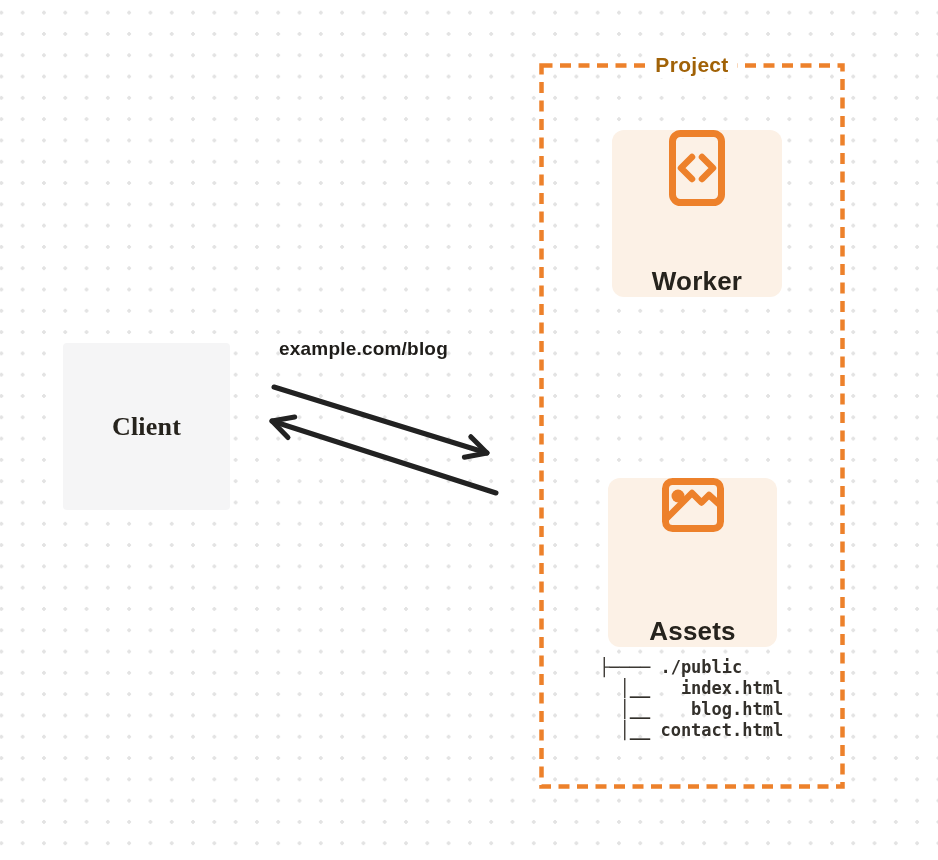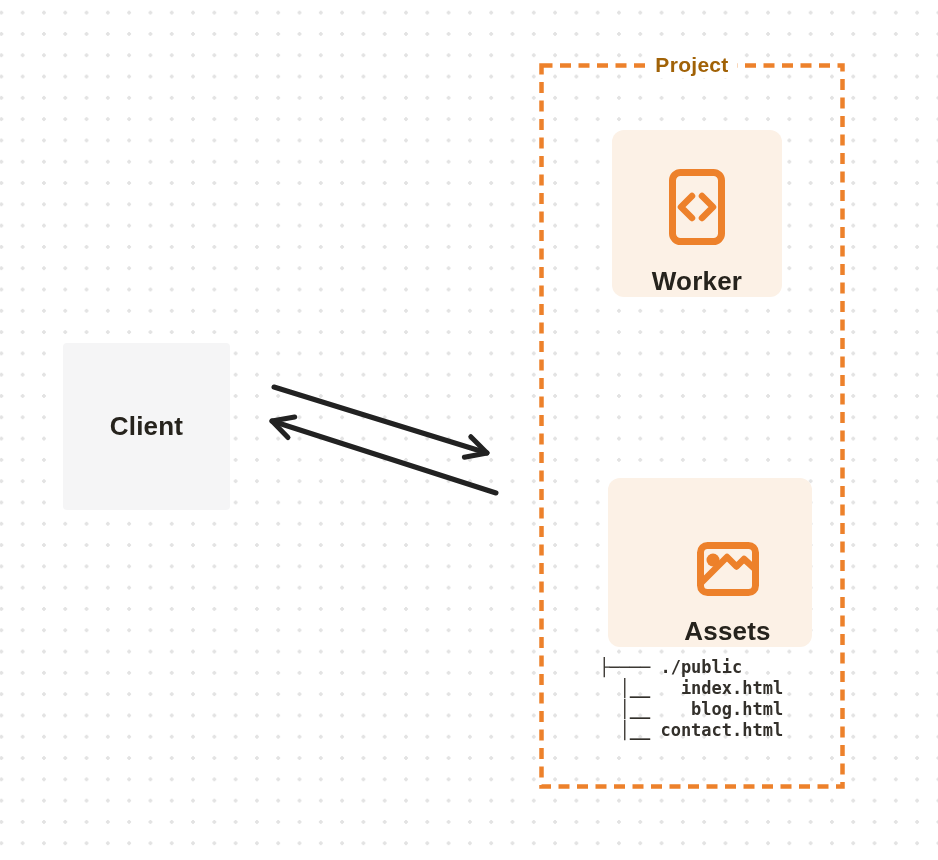--- a/index.html
+++ b/index.html
@@ -29,20 +29,21 @@
 
   .client-box {
     position: absolute;
     left: 63px; top: 343px;
     width: 167px; height: 167px;
     background: #f5f5f6;
     border-radius: 4px;
     display: flex;
     align-items: center;
     justify-content: center;
+    font-family: Liberation Serif, serif;
   }
   .client-box .node-label {
     font-size: 26px;
     font-weight: 700;
     color: #26231d;
     letter-spacing: 0.2px;
   }
 
   .url-label {
     position: absolute;
@@ -66,32 +67,31 @@
     line-height: 27px;
   }
 
   .card {
     position: absolute;
     background: #fcf1e6;
     border-radius: 12px;
     display: flex;
     flex-direction: column;
     align-items: center;
-    justify-content: flex-end;
+    justify-content: space-between;
   }
   .card.worker {
     left: 612px; top: 130px;
     width: 170px; height: 167px;
     gap: 21px;
   }
   .card.assets {
     left: 608px; top: 478px;
     width: 169px; height: 169px;
     gap: 20px;
-    padding-left: 35px;
   }
   .card .node-label {
     font-size: 26px;
     font-weight: 700;
     color: #26231d;
     letter-spacing: 0.2px;
   }
 
   .tree {
     position: absolute;
@@ -122,20 +122,21 @@
     <g stroke="#222222" stroke-width="5" fill="none" stroke-linecap="round" stroke-linejoin="round">
       <path d="M496 493 L272 421"></path>
       <path d="M294.7 417 L272 421 L288 437.5"></path>
     </g>
   </svg>
 
   <div class="client-box">
     <span class="node-label">Client</span>
   </div>
 
+  <div class="url-label">example.com/blog</div>
 
   <div class="project-label">Project</div>
 
   <div class="card worker">
     <svg width="56" height="76" viewBox="0 0 56 76" class="orange">
       <rect x="3.5" y="3.5" width="49" height="69" rx="8" fill="none" stroke="currentColor" stroke-width="7"></rect>
       <path d="M23 27 L12 38 L23 49" fill="none" stroke="currentColor" stroke-width="6.5" stroke-linecap="round" stroke-linejoin="round"></path>
       <path d="M33 27 L44 38 L33 49" fill="none" stroke="currentColor" stroke-width="6.5" stroke-linecap="round" stroke-linejoin="round"></path>
     </svg>
     <span class="node-label">Worker</span>

